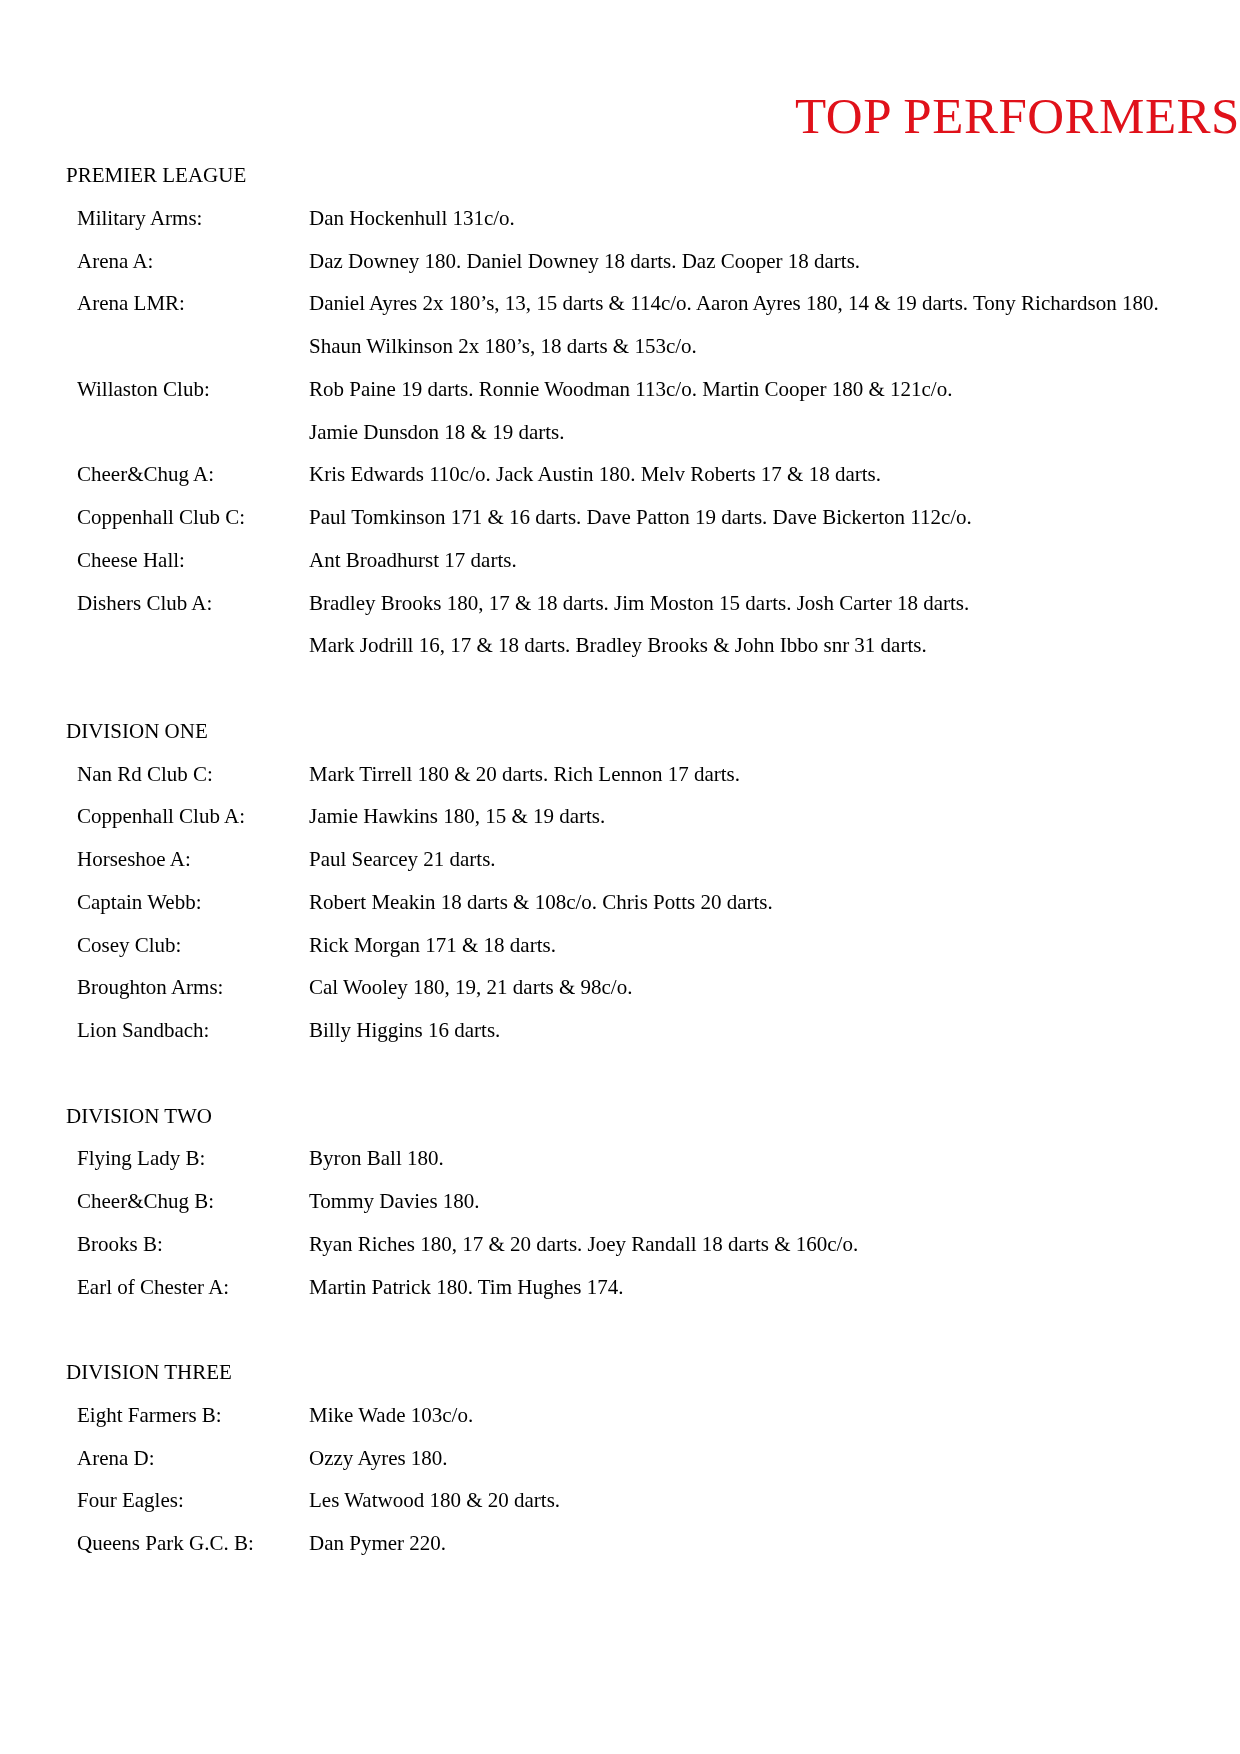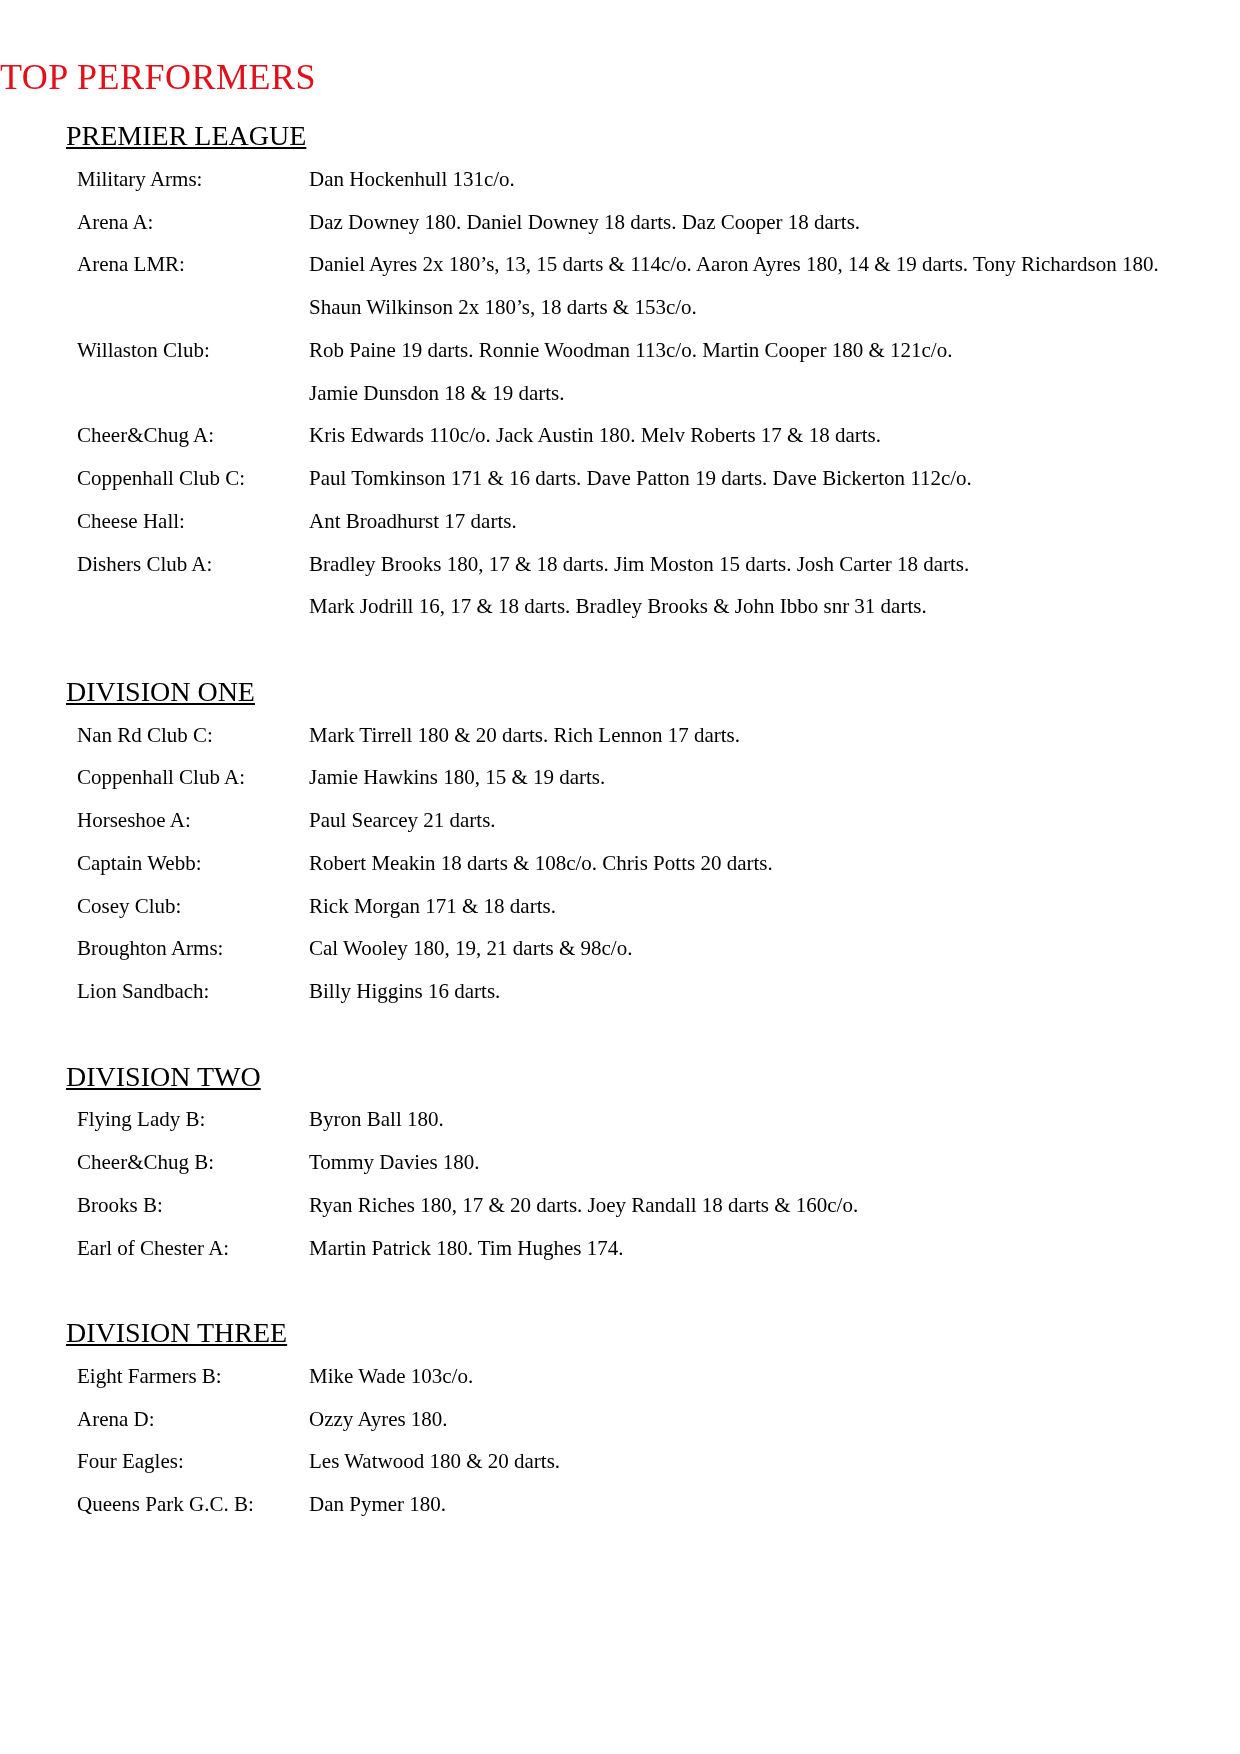--- a/index.html
+++ b/index.html
@@ -13,41 +13,40 @@
     overflow: hidden;
     font-family: "Liberation Serif", "DejaVu Serif", serif;
     color: #000000;
   }
   .page {
     width: 1240px;
     height: 1754px;
     position: relative;
   }
   .doc-title {
-    margin: 53px 0 0 0;
+    margin: 92px 0 0 0;
     padding: 0;
-    text-align: left;
-    font-size: 36px;
+    text-align: right;
+    font-size: 51px;
     line-height: 48px;
     font-weight: normal;
     letter-spacing: 0.5px;
   }
   .content {
     margin-top: 14px;
     padding-left: 66px;
     padding-right: 56px;
   }
   .section + .section {
     margin-top: 42.75px;
   }
   .section-heading {
-    font-size: 28px;
+    font-size: 21px;
     line-height: 42.75px;
     white-space: nowrap;
-    text-decoration: underline;
   }
   .row {
     display: flex;
     font-size: 21px;
     line-height: 42.75px;
     margin-left: 11px;
   }
   .club {
     flex: 0 0 232px;
     white-space: nowrap;
@@ -205,18 +204,18 @@
     <div class="perf">Ozzy Ayres 180.</div>
   </div>
 
   <div class="row">
     <div class="club">Four Eagles:</div>
     <div class="perf">Les Watwood 180 &amp; 20 darts.</div>
   </div>
 
   <div class="row">
     <div class="club">Queens Park G.C. B:</div>
-    <div class="perf">Dan Pymer 180.</div>
+    <div class="perf">Dan Pymer 220.</div>
   </div>
 </div>
   </section>
 </div>
 </div>
 
 </body></html>

